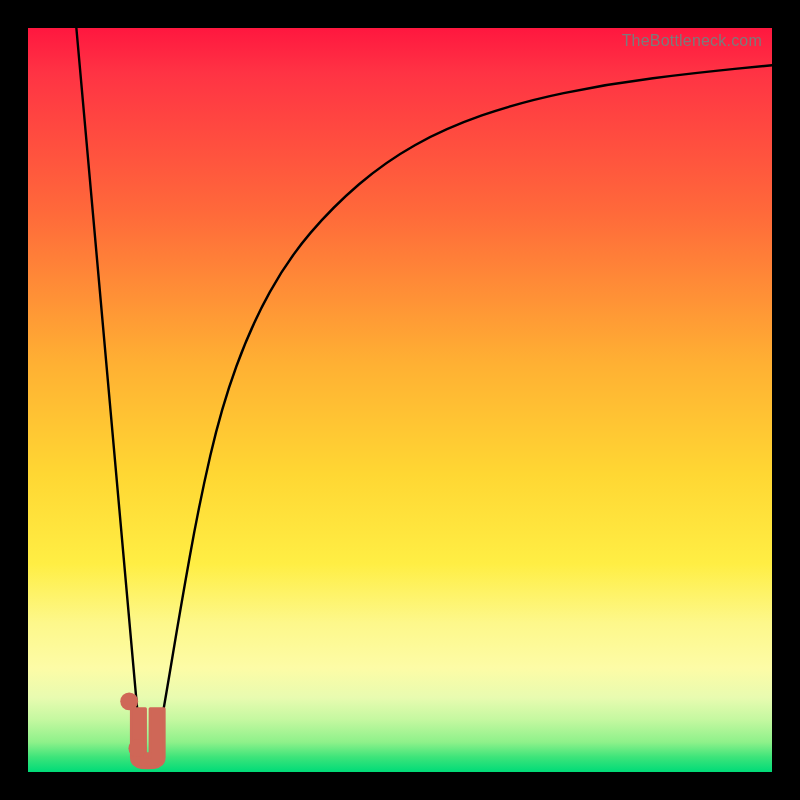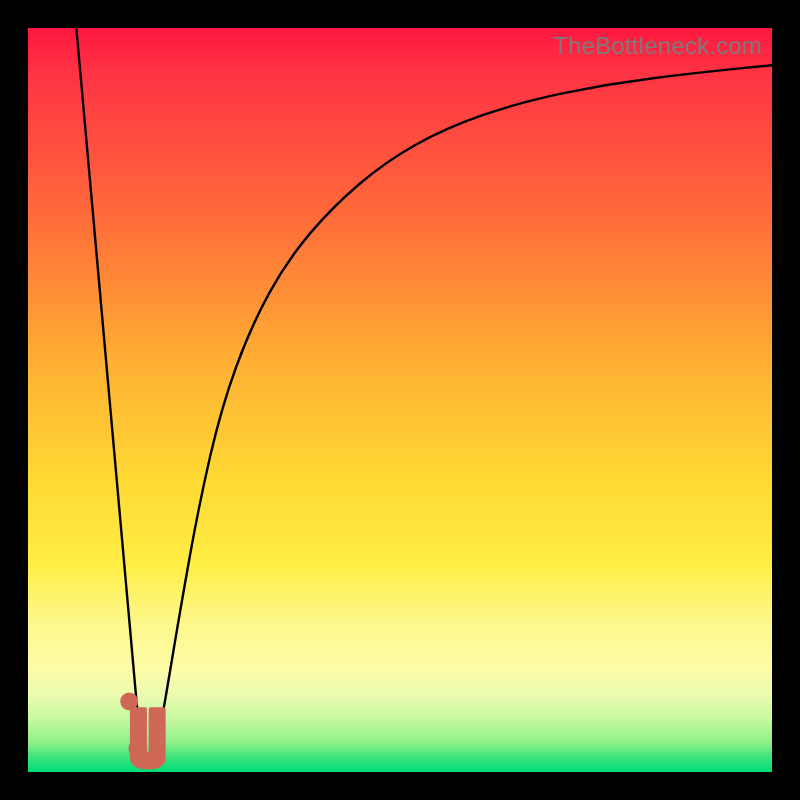--- a/index.html
+++ b/index.html
@@ -41,21 +41,21 @@
       #8ef18a 96%,
       #3de47a 98%,
       #00db78 100%
     );
   }
   .watermark {
     position: absolute;
     top: 4px;
     right: 10px;
     color: #7b7b7b;
-    font-size: 24px;
+    font-size: 16px;
     font-weight: 500;
     letter-spacing: 0.2px;
     user-select: none;
   }
   svg.curves {
     position: absolute;
     left: 0;
     top: 0;
     width: 744px;
     height: 744px;

